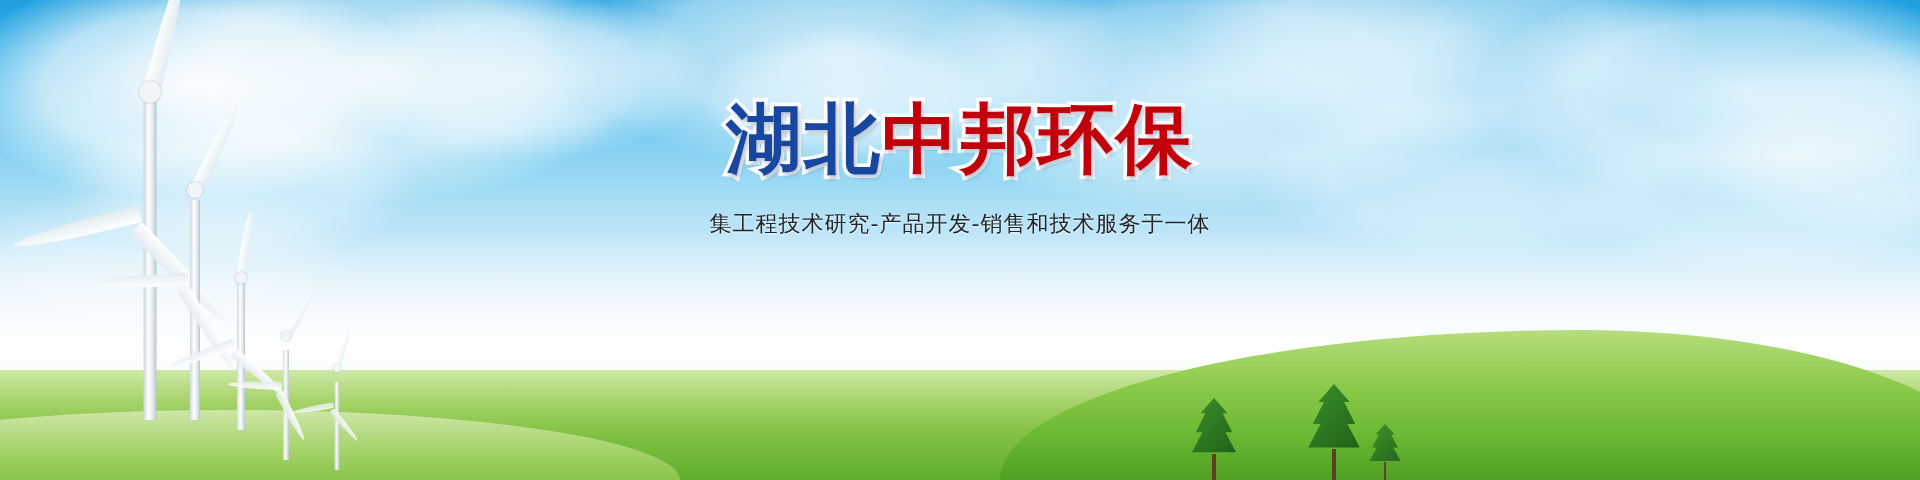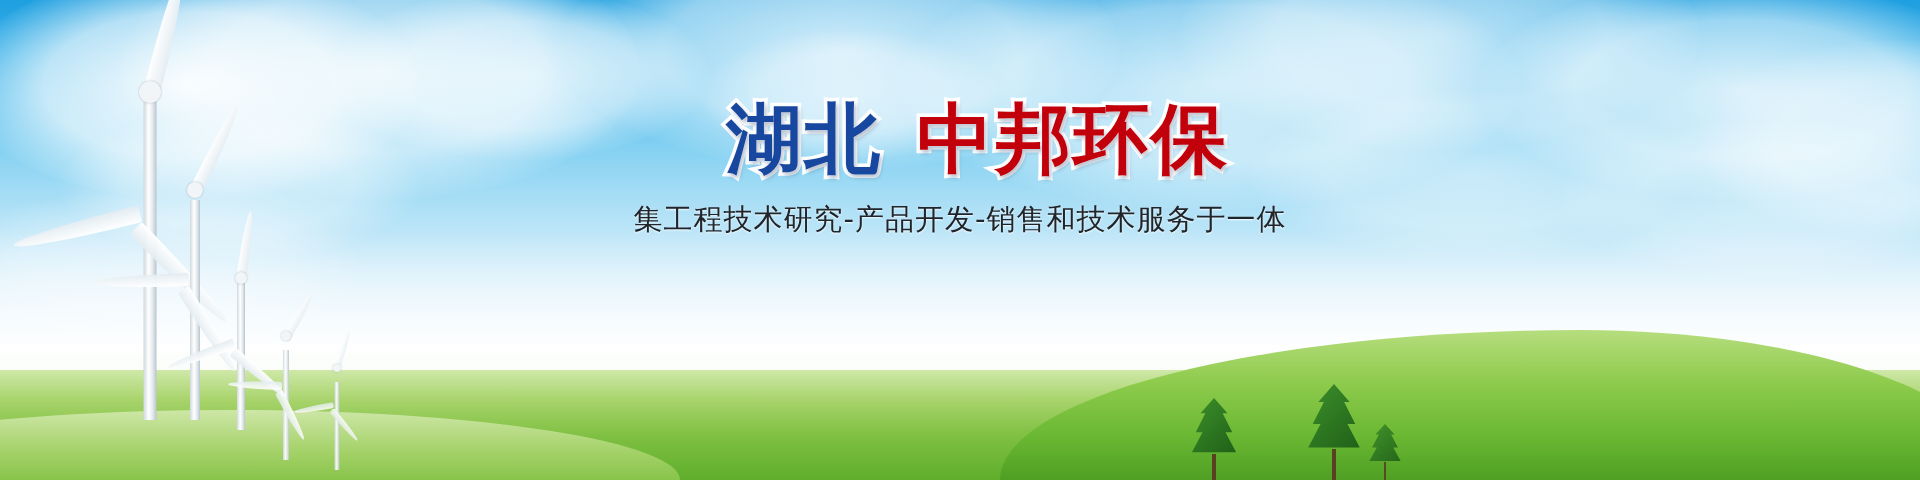--- a/index.html
+++ b/index.html
@@ -167,28 +167,27 @@
     white-space:nowrap;
     font-family:"DejaVu Sans","Liberation Sans", sans-serif;
   }
   #main-title .part {
     display:inline-block;
     -webkit-text-stroke:7px #ffffff;
     paint-order:stroke fill;
     text-shadow:
        0 0 1px #fff,
        2px 3px 4px rgba(40,70,110,.35);
-    margin-left: 35px;
   }
   #title-blue { color:#17479e; }
   #title-red  { color:#c2000b; }
 
   #sub-title {
-    margin-top:22px;
-    font-size:29px;
+    margin-top:31px;
+    font-size:22px;
     color:#20252b;
     letter-spacing:1px;
     white-space:nowrap;
     font-family:"DejaVu Sans","Liberation Sans", sans-serif;
     text-shadow:0 1px 2px rgba(255,255,255,.9);
   }
 
   #tag-line {
     margin-top:18px;
     font-size:37px;

